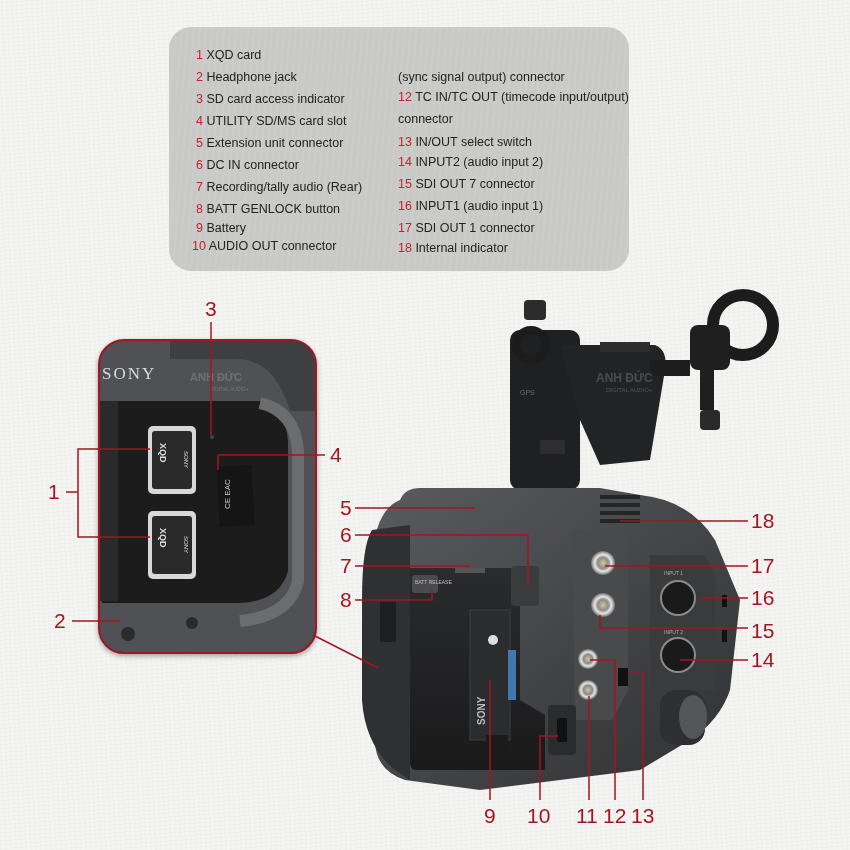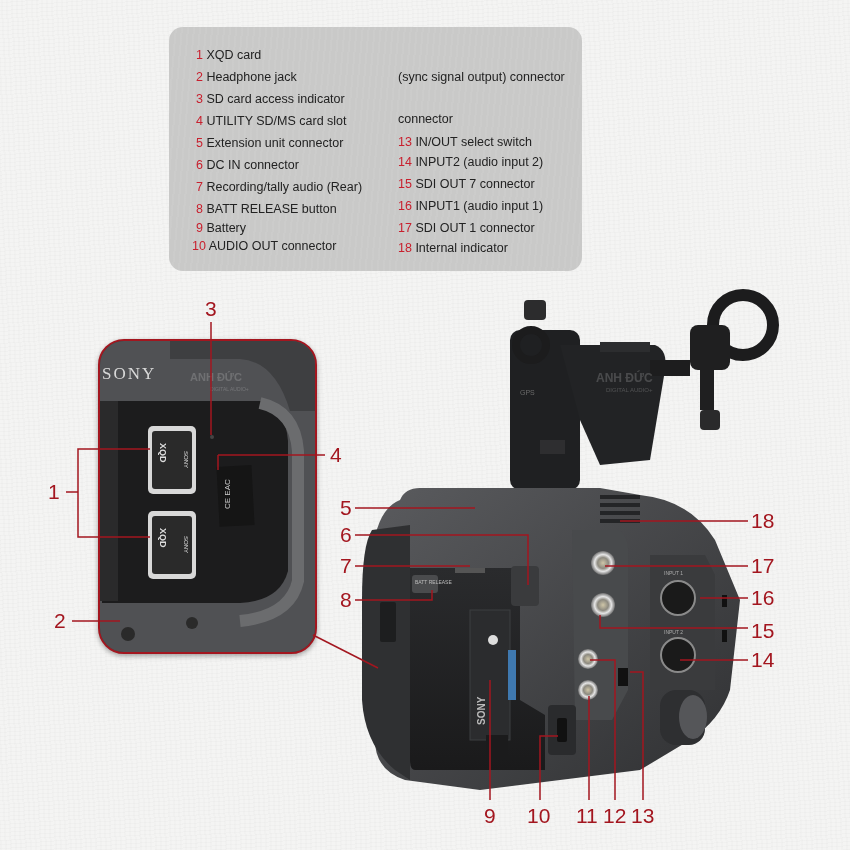--- a/index.html
+++ b/index.html
@@ -5,22 +5,22 @@
   html, body { margin:0; padding:0; }
   body {
     width:850px; height:850px; overflow:hidden; position:relative;
     background:#f4f4f3;
     background-image:
       repeating-linear-gradient(87deg, rgba(0,0,0,0.012) 0 2px, transparent 2px 5px),
       repeating-linear-gradient(-4deg, rgba(0,0,0,0.015) 0 1px, transparent 1px 4px);
     font-family:"Liberation Sans", sans-serif;
   }
   .legend-panel {
-    position:absolute; left:169px; top:27px; width:413px; height:244px;
-    background:#c9c9c8; border-radius:14px;
+    position:absolute; left:169px; top:27px; width:460px; height:244px;
+    background:#c9c9c8; border-radius:22px;
     background-image:repeating-linear-gradient(95deg, rgba(255,255,255,0.05) 0 2px, transparent 2px 6px);
   }
   .legend-item {
     position:absolute; white-space:nowrap; font-size:12.5px; color:#222; line-height:16px;
   }
   .legend-item .num { color:#c8202e; }
   .callout-num {
     position:absolute; font-size:21px; color:#a3161f; font-family:"Liberation Sans", sans-serif;
     line-height:22px;
   }
@@ -37,25 +37,26 @@
 <body>
 
 <div class="legend-panel">
   <div class="legend-item" style="left:27px;top:20px"><span class="num">1</span> <span>XQD card</span></div>
   <div class="legend-item" style="left:27px;top:42px"><span class="num">2</span> <span>Headphone jack</span></div>
   <div class="legend-item" style="left:27px;top:64px"><span class="num">3</span> <span>SD card access indicator</span></div>
   <div class="legend-item" style="left:27px;top:86px"><span class="num">4</span> <span>UTILITY SD/MS card slot</span></div>
   <div class="legend-item" style="left:27px;top:108px"><span class="num">5</span> <span>Extension unit connector</span></div>
   <div class="legend-item" style="left:27px;top:130px"><span class="num">6</span> <span>DC IN connector</span></div>
   <div class="legend-item" style="left:27px;top:152px"><span class="num">7</span> <span>Recording/tally audio (Rear)</span></div>
-  <div class="legend-item" style="left:27px;top:174px"><span class="num">8</span> <span>BATT RELEASE button</span></div>
+  <div class="legend-item" style="left:27px;top:174px"><span class="num">8</span> <span>BATT GENLOCK button</span></div>
   <div class="legend-item" style="left:27px;top:193px"><span class="num">9</span> <span>Battery</span></div>
   <div class="legend-item" style="left:23px;top:211px"><span class="num">10</span> <span>AUDIO OUT connector</span></div>
 
   <div class="legend-item" style="left:229px;top:42px"><span>(sync signal output) connector</span></div>
+  <div class="legend-item" style="left:229px;top:62px"><span class="num">12</span> <span>TC IN/TC OUT (timecode input/output)</span></div>
   <div class="legend-item" style="left:229px;top:84px"><span>connector</span></div>
   <div class="legend-item" style="left:229px;top:107px"><span class="num">13</span> <span>IN/OUT select switch</span></div>
   <div class="legend-item" style="left:229px;top:127px"><span class="num">14</span> <span>INPUT2 (audio input 2)</span></div>
   <div class="legend-item" style="left:229px;top:149px"><span class="num">15</span> <span>SDI OUT 7 connector</span></div>
   <div class="legend-item" style="left:229px;top:171px"><span class="num">16</span> <span>INPUT1 (audio input 1)</span></div>
   <div class="legend-item" style="left:229px;top:193px"><span class="num">17</span> <span>SDI OUT 1 connector</span></div>
   <div class="legend-item" style="left:229px;top:213px"><span class="num">18</span> <span>Internal indicator</span></div>
 </div>
 
 <svg class="camera-body" width="850" height="850" viewBox="0 0 850 850" style="left:0;top:0">

